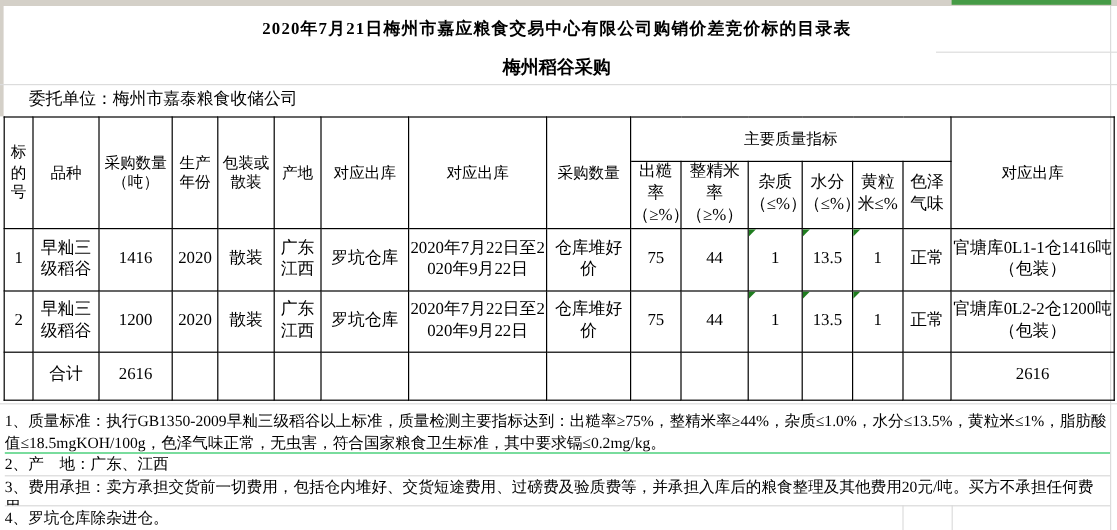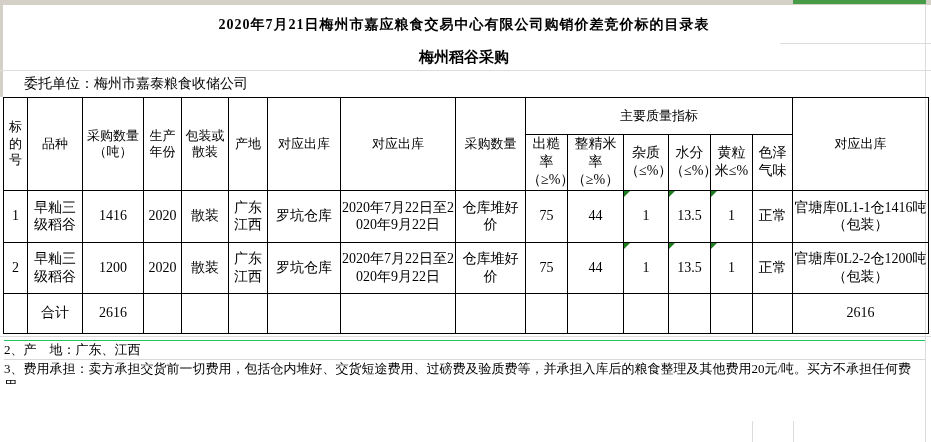--- a/index.html
+++ b/index.html
@@ -172,15 +172,17 @@
     <td></td>
     <td></td>
     <td></td>
     <td></td>
     <td>2616</td>
   </tr>
 </tbody>
   </table>
 
 <div class="notes">
+  <div class="note note1">1、质量标准：执行GB1350-2009早籼三级稻谷以上标准，质量检测主要指标达到：出糙率≥75%，整精米率≥44%，杂质≤1.0%，水分≤13.5%，黄粒米≤1%，脂肪酸值≤18.5mgKOH/100g，色泽气味正常，无虫害，符合国家粮食卫生标准，其中要求镉≤0.2mg/kg。</div>
   <div class="note note2">2、产　地：广东、江西</div>
   <div class="note note3">3、费用承担：卖方承担交货前一切费用，包括仓内堆好、交货短途费用、过磅费及验质费等，并承担入库后的粮食整理及其他费用20元/吨。买方不承担任何费用。</div>
+  <div class="note note4">4、罗坑仓库除杂进仓。</div>
 </div>
 
 </body></html>

